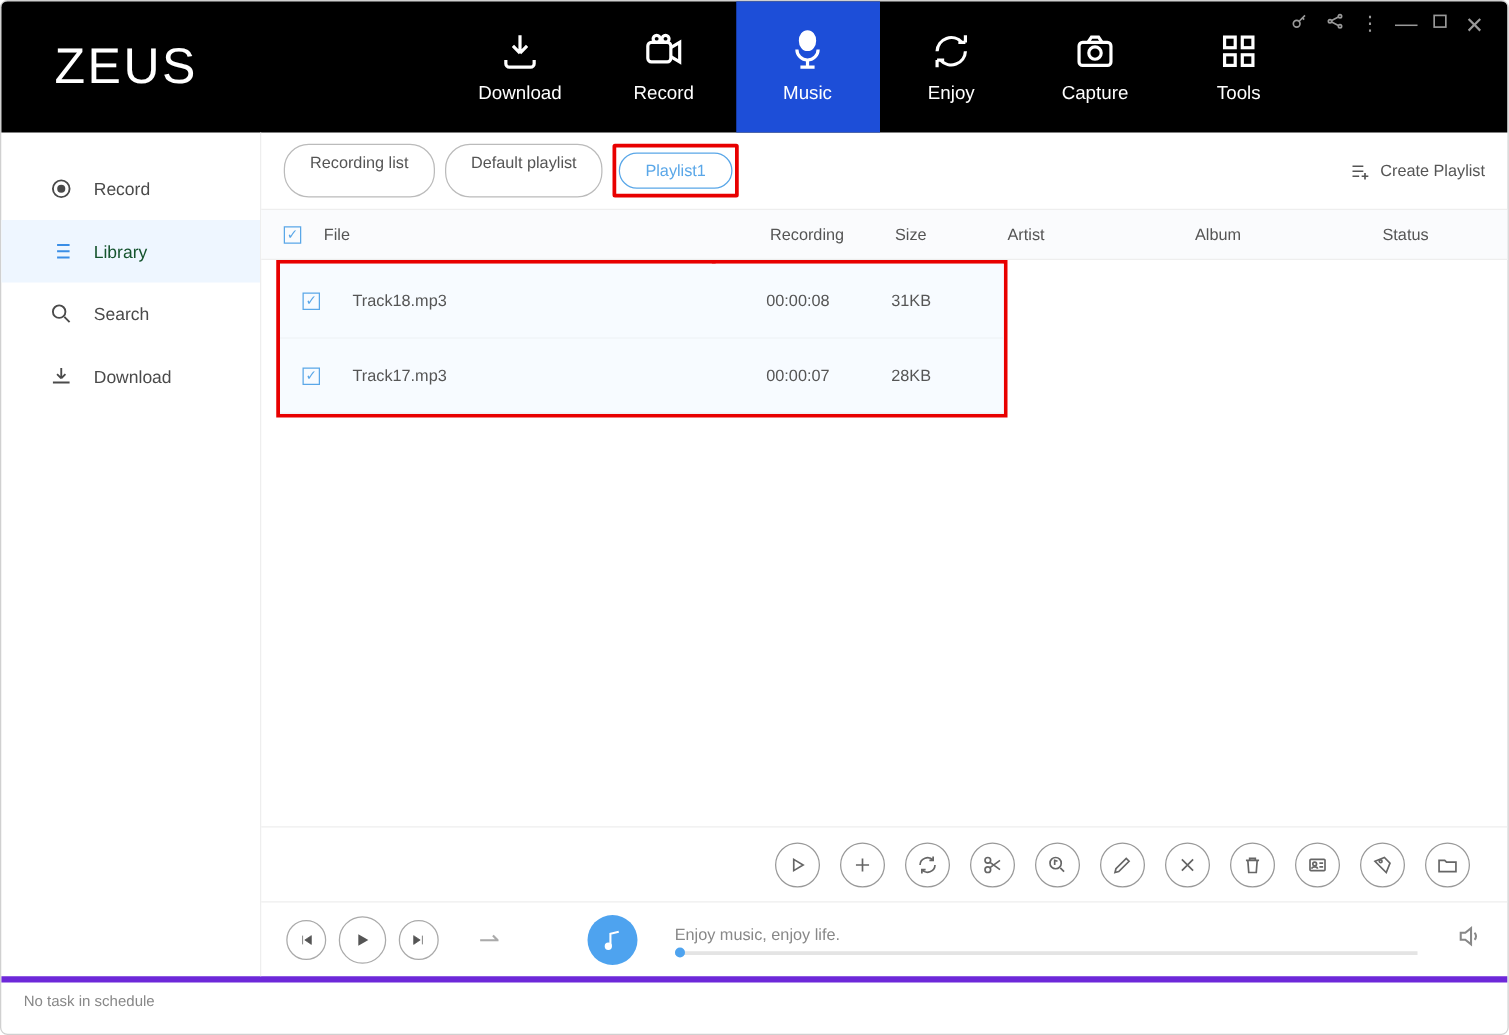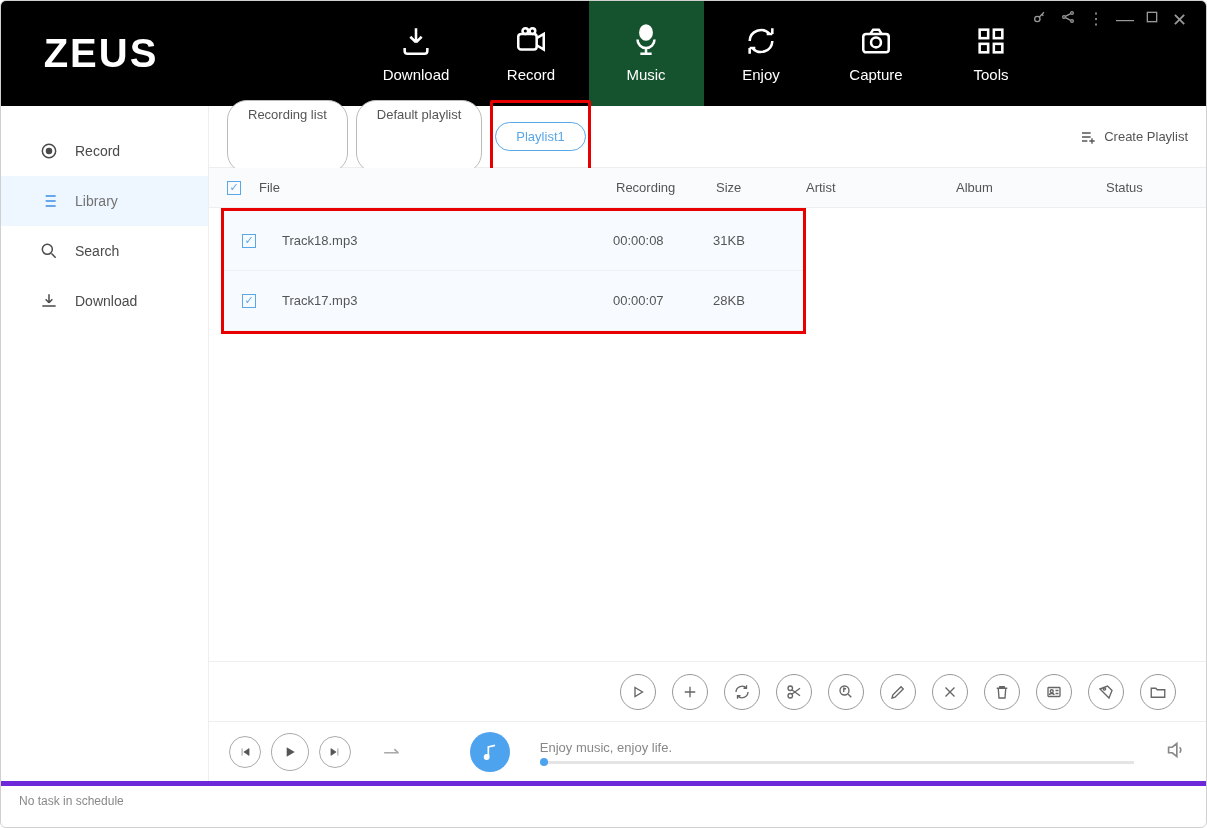--- a/index.html
+++ b/index.html
@@ -1,35 +1,35 @@
 <!DOCTYPE html>
 <html><head>
 <meta charset="utf-8">
 <style>
   * { box-sizing: border-box; margin: 0; padding: 0; }
   body { font-family: "Segoe UI", Arial, sans-serif; background: #fff; width: 1207px; height: 828px; position: relative; overflow: hidden; border: 1px solid #d0d0d0; border-radius: 6px; }
   .topbar { background: #000; color: #fff; height: 105px; display: flex; align-items: center; }
-  .logo { width: 200px; text-align: center; font-family: Impact, "Arial Black", sans-serif; font-size: 40px; letter-spacing: 2px; font-weight: 700; }
+  .logo { width: 200px; text-align: center; font-family: Impact, "Arial Black", sans-serif; font-size: 40px; letter-spacing: 2px; font-weight: 400; }
   .top-nav { display: flex; flex: 1; height: 100%; justify-content: center; }
   .top-nav-item { width: 115px; display: flex; flex-direction: column; align-items: center; justify-content: center; gap: 8px; color: #fff; font-size: 15px; cursor: pointer; }
-  .top-nav-item.active { background: #14532d; }
+  .top-nav-item.active { background: #1d4ed8; }
   .top-nav-item svg { width: 34px; height: 34px; stroke: #fff; fill: none; stroke-width: 1.8; }
   .window-controls { position: absolute; right: 18px; top: 8px; display: flex; gap: 12px; align-items: center; }
   .window-controls span, .window-controls svg { color: #999; cursor: pointer; width: 16px; height: 16px; }
   .main { display: flex; height: 675px; }
   .sidebar { width: 208px; border-right: 1px solid #eee; display: flex; flex-direction: column; padding-top: 20px; }
   .side-item { display: flex; align-items: center; gap: 16px; height: 50px; padding-left: 38px; font-size: 14px; color: #4a4a4a; cursor: pointer; }
-  .side-item.active { background: #eef6ff; color: #737373; }
+  .side-item.active { background: #eef6ff; color: #14532d; }
   .side-item svg { width: 20px; height: 20px; }
   .content { flex: 1; display: flex; flex-direction: column; }
   .pill-row { height: 62px; display: flex; align-items: center; padding: 0 18px; border-bottom: 1px solid #eee; justify-content: space-between; }
   .pills { display: flex; gap: 8px; }
   .pill { border: 1px solid #bbb; border-radius: 20px; padding: 6px 20px; font-size: 13px; color: #555; cursor: pointer; background: #fff; }
   .pill.active { border-color: #5aa7e8; color: #5aa7e8; }
-  .highlight-box { border: 3px solid #e80000; padding: 19px 2px; border-radius: 2px; }
+  .highlight-box { border: 3px solid #e80000; padding: 4px 2px; border-radius: 2px; }
   .create-playlist { display: flex; align-items: center; gap: 8px; font-size: 13px; color: #555; cursor: pointer; }
   .table-header { height: 40px; background: #fafbfd; border-bottom: 1px solid #eee; display: flex; align-items: center; font-size: 13px; color: #555; }
   .col-check { width: 50px; display:flex; justify-content:center; }
   .col-file { flex: 1; min-width: 300px; }
   .col-duration { width: 100px; }
   .col-size { width: 90px; }
   .col-artist { width: 150px; }
   .col-album { width: 150px; }
   .col-status { width: 100px; }
   .tracks-highlight { border: 3px solid #e80000; margin-left: 12px; width: 585px; position: relative; }

